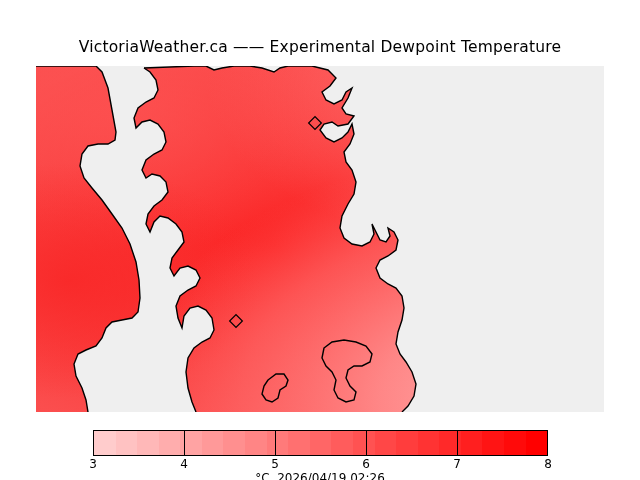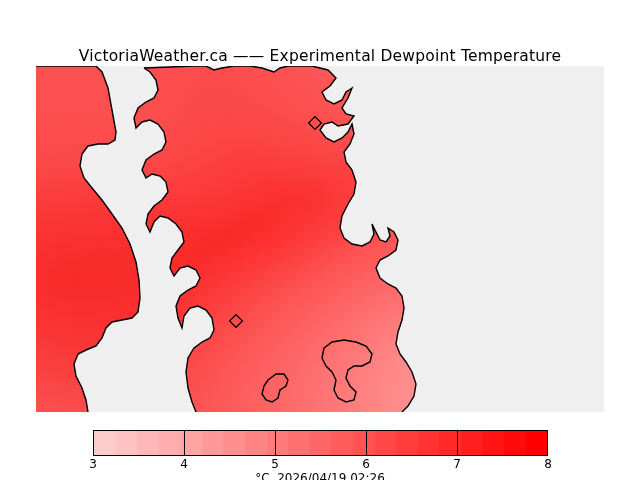--- a/index.html
+++ b/index.html
@@ -21,21 +21,20 @@
     position: absolute;
     left: 0;
     top: 38px;
     width: 640px;
     text-align: center;
     font-family: "DejaVu Sans", sans-serif;
     font-size: 15.5px;
     letter-spacing: 0.2px;
     color: #000000;
     white-space: pre;
-    margin-top: 9px;
   }
 
   
   #map-frame {
     position: absolute;
     left: 36px;
     top: 66px;
     width: 568px;
     height: 346px;
     background: #efefef;

